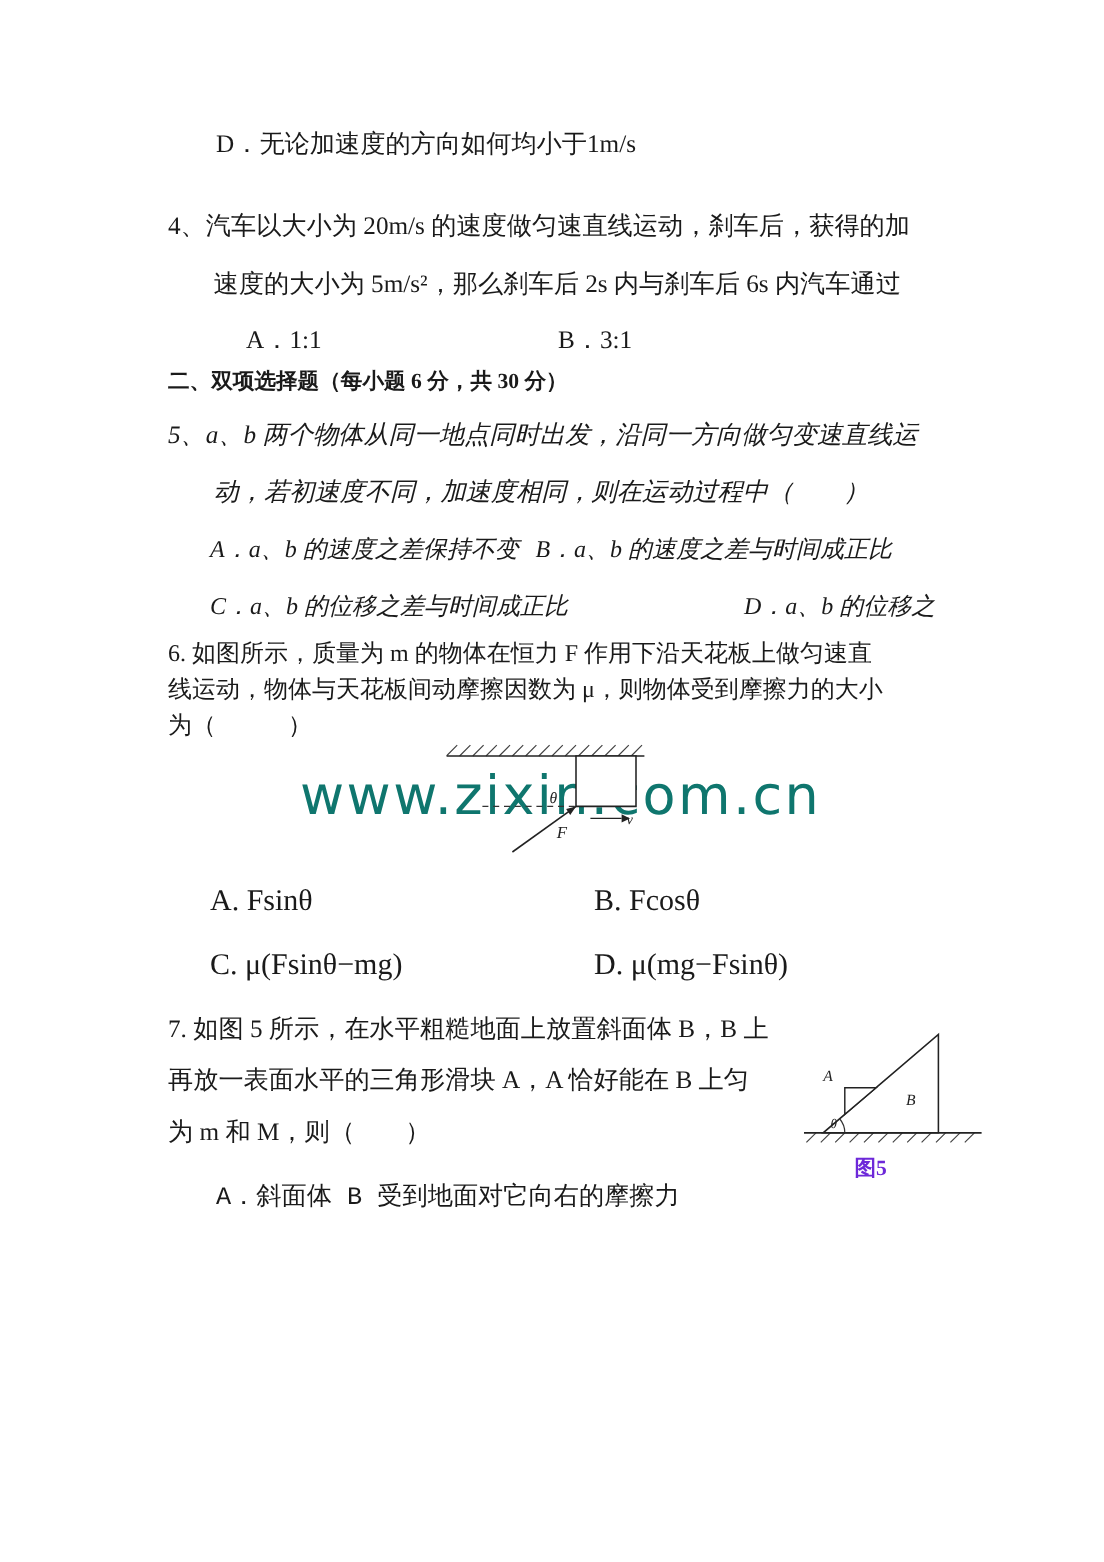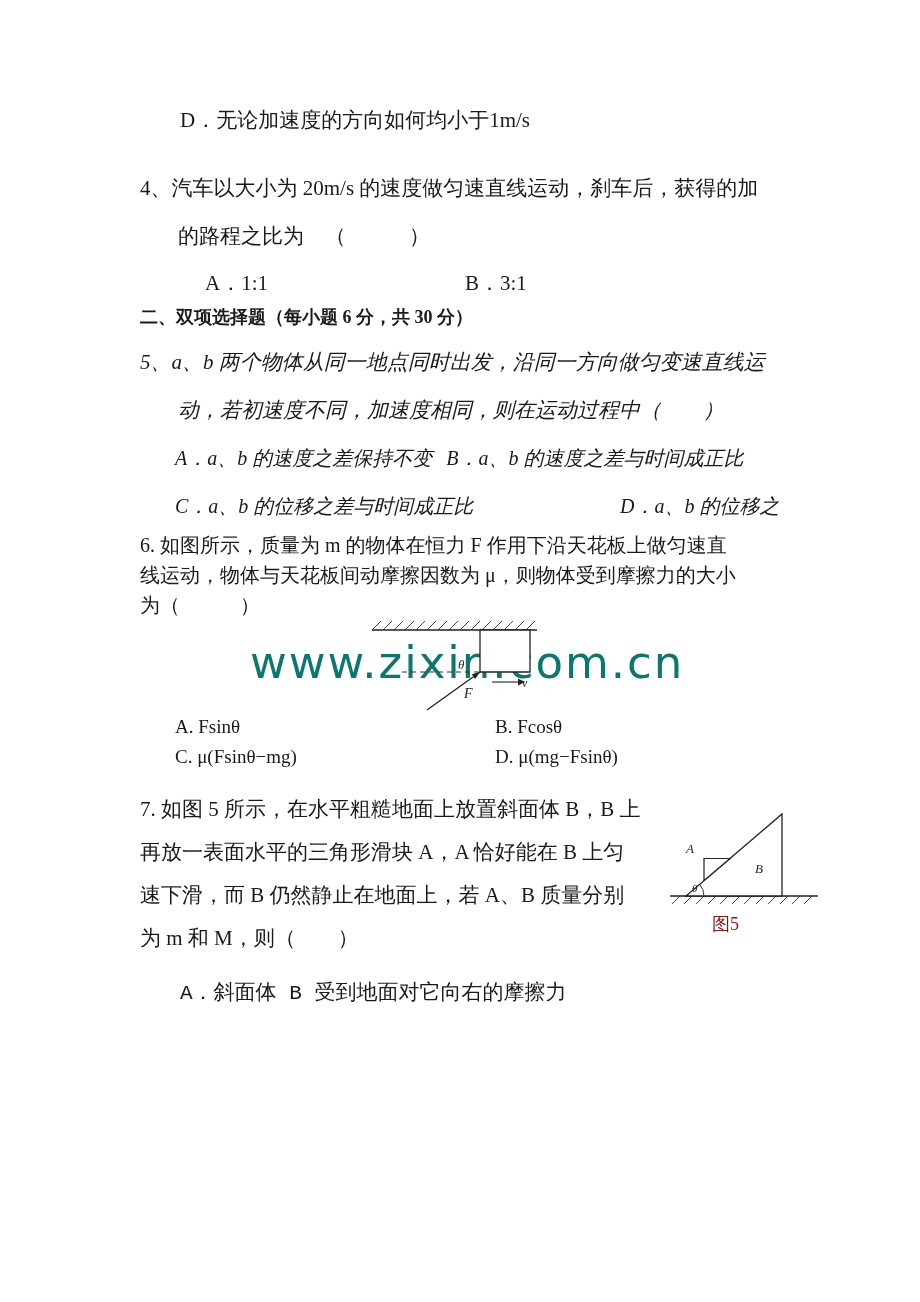--- a/index.html
+++ b/index.html
@@ -31,44 +31,44 @@
   .section-title { font-weight:bold; font-size:18px; line-height:30px; margin-top:-4px; white-space:nowrap; }
 
   .q5 { margin-top:6px;font-style:italic; }
   .q5opts .optline { font-size:20px; line-height:48px; white-space:nowrap; }
   .q5opts .gap { margin-left:14px; }
   .q5opts .posD { position:absolute; left:480px; top:0; }
 
   .q6 { margin-top:0; }
   .ln6 { font-size:20px; line-height:30px; white-space:nowrap; position:relative; z-index:1; }
   .fig6 { display:block; margin:0 0 0 232px; }
-  .q6optrow { position:relative; height:30px; line-height:30px; font-size:19px; z-index:1; }
+  .q6optrow { position:relative; height:30px; line-height:30px; font-size:25px; z-index:1;margin-top:24px; }
   .q6optrow .abs { position:absolute; top:0; }
 
   .q7 { margin-top:16px; }
   .ln7 { font-size:21px; line-height:43px; white-space:nowrap; position:relative; z-index:1; }
   .fig5wrap { float:right; width:150px; margin-top:14px; }
-  .fig5cap { font-size:18px; line-height:24px; padding-left:42px; color:#7f1d1d; }
+  .fig5cap { font-size:18px; line-height:24px; padding-left:42px; color:#6d28d9;font-weight:bold; }
   .q7optA { margin-top:12px; font-size:21px; line-height:44px; padding-left:40px; white-space:nowrap;font-family:Liberation Mono, monospace; }
 
   svg line, svg path, svg polygon, svg rect { vector-effect:non-scaling-stroke; }
   svg text { font-family:"Liberation Serif","DejaVu Serif",serif; fill:#222; font-style:italic; }
 </style>
 </head>
 <body>
 
 <div class="page">
 
   <div class="watermark">www.zixin.com.cn</div>
 
   <div class="ln ind40">D．无论加速度的方向如何均小于1m/s</div>
 
   <section class="q4">
     <div class="ln">4、汽车以大小为 20m/s 的速度做匀速直线运动，刹车后，获得的加</div>
-    <div class="ln ind38">的路程之比为　（　　　）</div>
+    <div class="ln ind38">速度的大小为 5m/s²，那么刹车后 2s 内与刹车后 6s 内汽车通过</div>
     <div class="optrow">
       <span class="abs" style="left:65px">A．1:1</span>
       <span class="abs" style="left:325px">B．3:1</span>
     </div>
   </section>
 
   <div class="section-title">二、双项选择题（每小题 6 分，共 30 分）</div>
 
   <section class="q5">
     <div class="ln">5、a、b 两个物体从同一地点同时出发，沿同一方向做匀变速直线运</div>
@@ -136,19 +136,18 @@
 
         <text x="16" y="51" font-size="13">A</text>
         <text x="85" y="71" font-size="13">B</text>
         <text x="22" y="90" font-size="11">θ</text>
       </svg>
       <figcaption class="fig5cap">图5</figcaption>
     </figure>
 
     <div class="ln7">7. 如图 5 所示，在水平粗糙地面上放置斜面体 B，B 上</div>
     <div class="ln7">再放一表面水平的三角形滑块 A，A 恰好能在 B 上匀</div>
-    <div class="ln7">速下滑，而 B 仍然静止在地面上，若 A、B 质量分别</div>
     <div class="ln7">为 m 和 M，则（　　）</div>
 
     <div class="q7optA">A．斜面体 B 受到地面对它向右的摩擦力</div>
   </section>
 
 </div>
 
 </body></html>

